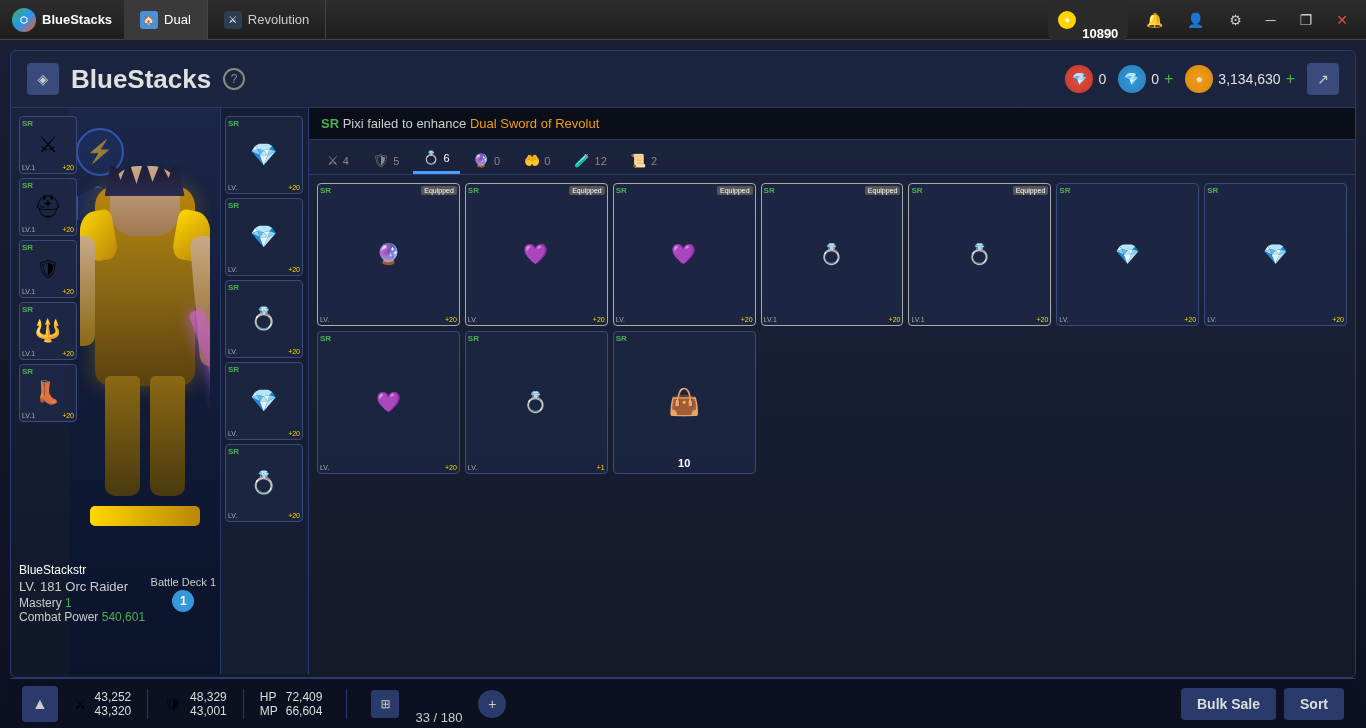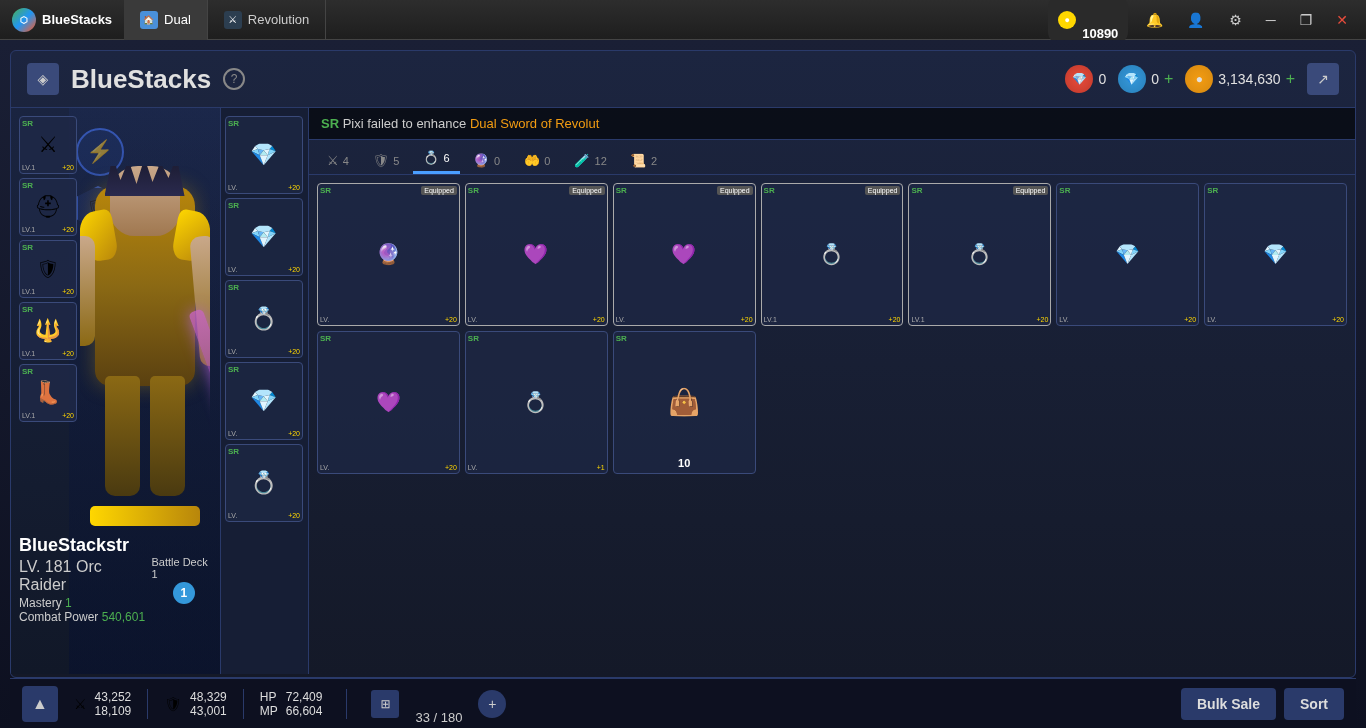--- a/index.html
+++ b/index.html
@@ -123,22 +123,22 @@
       position: absolute; bottom: 2px; right: 2px;
       font-size: 7px; color: #FFD700;
     }
     .slot-icon { font-size: 22px; }
 
     
     .char-image-area {
       position: absolute; top: 0; left: 58px; right: 0; bottom: 0;
       background: linear-gradient(180deg, rgba(20,30,60,0.3) 0%, rgba(10,15,30,0.5) 100%);
     }
-    .char-name { font-size: 18px; color: #fff; font-weight: bold; }
-    .char-level { font-size: 16px; color: #ccc; margin: 2px 0; }
+    .char-name { font-size: 12px; color: #fff; font-weight: normal; }
+    .char-level { font-size: 13px; color: #ccc; margin: 2px 0; }
     .char-mastery { font-size: 12px; color: #ccc; }
     .mastery-num { color: #4CAF50; }
     .combat-power { font-size: 12px; color: #ccc; }
     .cp-num { color: #4CAF50; }
 
     .char-intro {
       position: absolute; bottom: 10px; left: 10px; right: 10px;
       background: rgba(0,0,0,0.4); border: 1px solid #3a4a7a; border-radius: 3px;
       padding: 4px 8px; display: flex; align-items: center; justify-content: space-between;
     }
@@ -586,21 +586,21 @@
     </div>
   </div>
 
   <div class="bottom-bar">
     <div class="expand-btn">▲</div>
 
     <div class="stat-group">
       <span class="stat-icon">⚔</span>
       <div class="stat-vals">
         <span class="stat-val">43,252</span>
-        <span class="stat-val">18,109</span>
+        <span class="stat-val">43,320</span>
       </div>
     </div>
 
     <div class="stat-sep"></div>
 
     <div class="stat-group">
       <span class="stat-icon">🛡</span>
       <div class="stat-vals">
         <span class="stat-val">48,329</span>
         <span class="stat-val">43,001</span>

